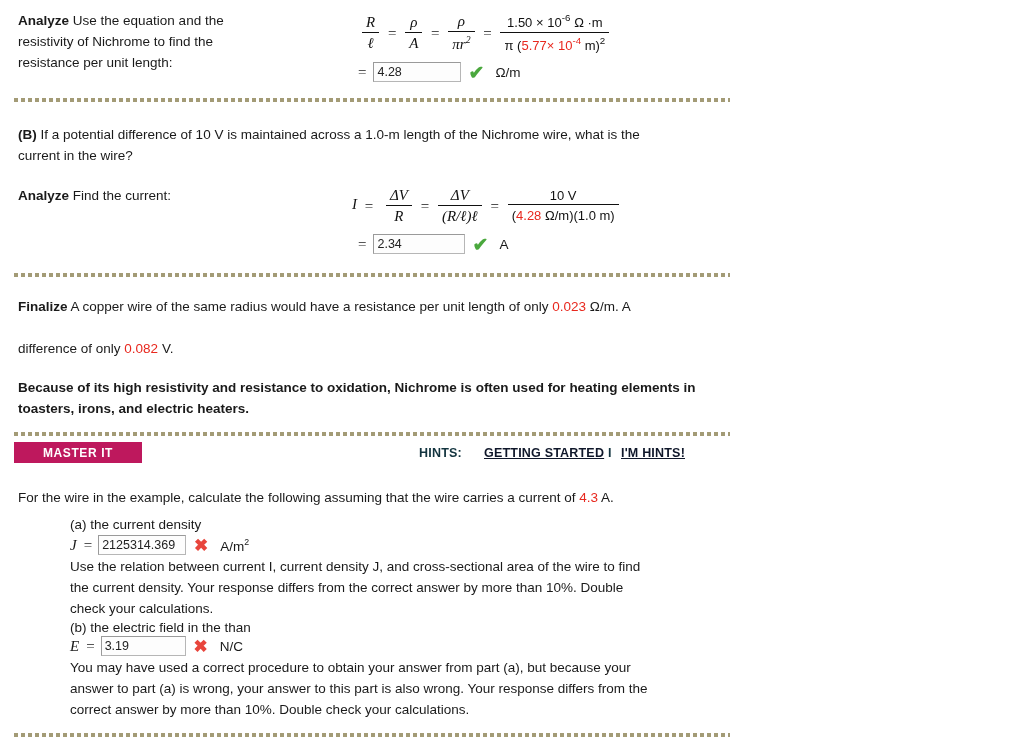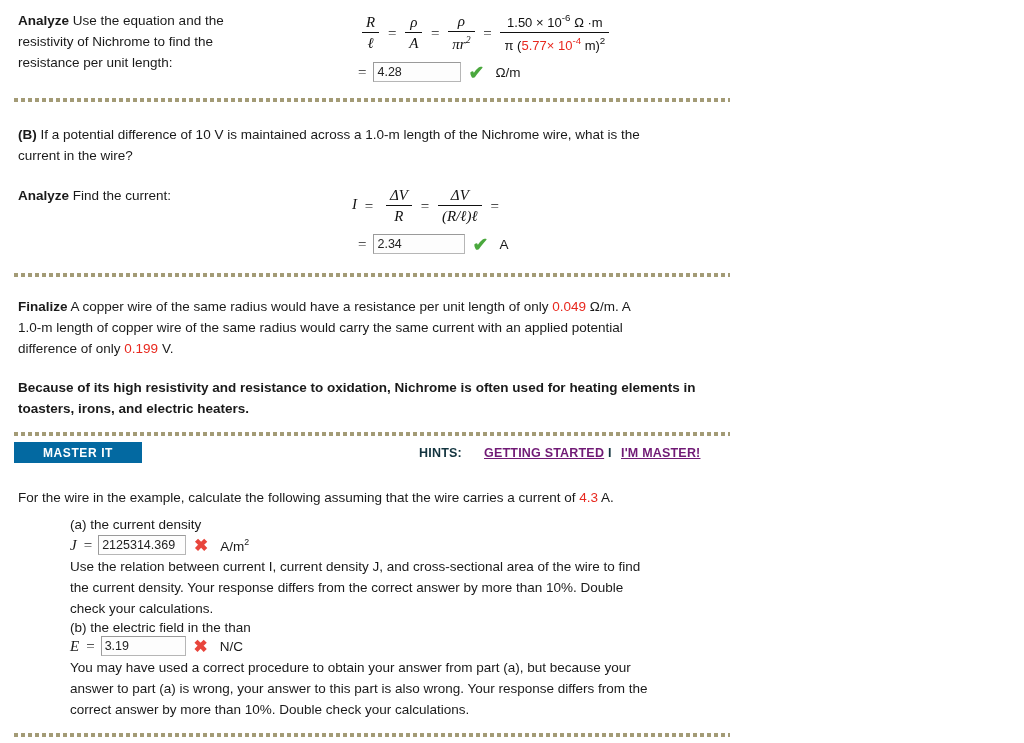--- a/index.html
+++ b/index.html
@@ -123,21 +123,21 @@
     margin-left: 4px;
   }
 
   
   .master-btn {
     position: absolute;
     left: 14px;
     top: 442px;
     width: 128px;
     height: 21px;
-    background: #0369a1;
+    background: #be185d;
     color: #ffffff;
     font-size: 12px;
     font-weight: bold;
     letter-spacing: 0.6px;
     display: flex;
     align-items: center;
     justify-content: center;
   }
   .hints-label {
     position: absolute;
@@ -145,21 +145,21 @@
     top: 446px;
     font-size: 12.5px;
     font-weight: bold;
     color: #13343f;
     letter-spacing: 0.2px;
   }
   .hint-link {
     position: absolute;
     font-size: 12.5px;
     font-weight: bold;
-    color: #701a75;
+    color: #0f172a;
     text-decoration: underline;
     letter-spacing: 0.2px;
     cursor: pointer;
   }
   .hint-sep {
     position: absolute;
     font-size: 12.5px;
     font-weight: bold;
     color: #13343f;
   }
@@ -232,53 +232,57 @@
     <span class="frac">
       <span class="num mi">ΔV</span>
       <span class="den mi">R</span>
     </span>
     <span class="eqsym">=</span>
     <span class="frac">
       <span class="num mi">ΔV</span>
       <span class="den mi">(R/ℓ)ℓ</span>
     </span>
     <span class="eqsym">=</span>
+    <span class="frac">
+      <span class="num mu">10 V</span>
+      <span class="den"><span class="mu">(</span><span class="mu red">4.28</span><span class="mu"> Ω/m)(1.0 m)</span></span>
+    </span>
   </div>
 
   <div class="ansrow" style="left:358px; top:234px;">
     <span class="eqlead">=</span>
     <input class="inputbox w-mid" type="text" readonly="" value="2.34" style="">
     <span class="mark ok">✔</span>
     <span class="unit">A</span>
   </div>
 
   <div class="divider" style="top:273px;"></div>
 
   <div class="txt" style="left:18px; top:296px; width:712px;">
     <span class="bold">Finalize</span>
-    <span>A copper wire of the same radius would have a resistance per unit length of only </span><span class="red">0.049</span><span> Ω/m. A</span><br>
-    <span>1.0-m length of copper wire of the same radius would carry the same current with an applied potential</span><br>
-    <span>difference of only </span><span class="red">0.199</span><span> V.</span>
+    <span>A copper wire of the same radius would have a resistance per unit length of only </span><span class="red">0.023</span><span> Ω/m. A</span><br>
+    <br>
+    <span>difference of only </span><span class="red">0.082</span><span> V.</span>
   </div>
 
   <div class="txt" style="left:18px; top:377px; width:712px;font-weight:bold;">
     <span>Because of its high resistivity and resistance to oxidation, Nichrome is often used for heating elements in</span><br>
     <span>toasters, irons, and electric heaters.</span>
   </div>
 
   <div class="divider" style="top:432px;"></div>
 
   <div class="master-btn">
     <span>MASTER IT</span>
   </div>
 
   <div class="hints-label">HINTS:</div>
   <div class="hint-link" style="left:484px; top:446px;">GETTING STARTED</div>
   <div class="hint-sep" style="left:608px; top:446px;">I</div>
-  <div class="hint-link" style="left:621px; top:446px;">I'M MASTER!</div>
+  <div class="hint-link" style="left:621px; top:446px;">I'M HINTS!</div>
 
   <div class="txt" style="left:18px; top:487px; width:712px;">
     <span>For the wire in the example, calculate the following assuming that the wire carries a current of </span><span class="red">4.3</span><span> A.</span>
   </div>
 
   <div class="txt indent" style="top:514px;">(a) the current density</div>
 
   <div class="ansrow" style="left:70px; top:535px;">
     <span class="eqlead mi">J</span>
     <span class="eqlead" style="margin-right:6px;">=</span>

